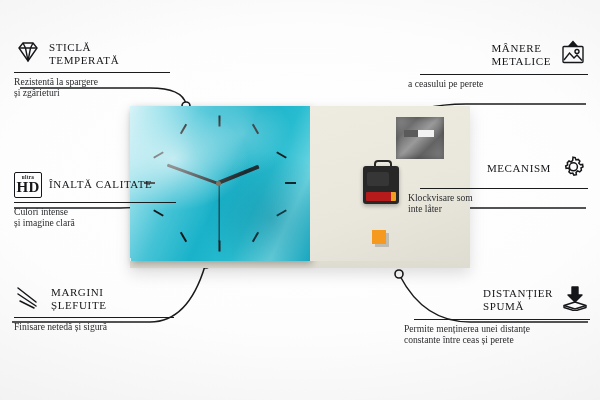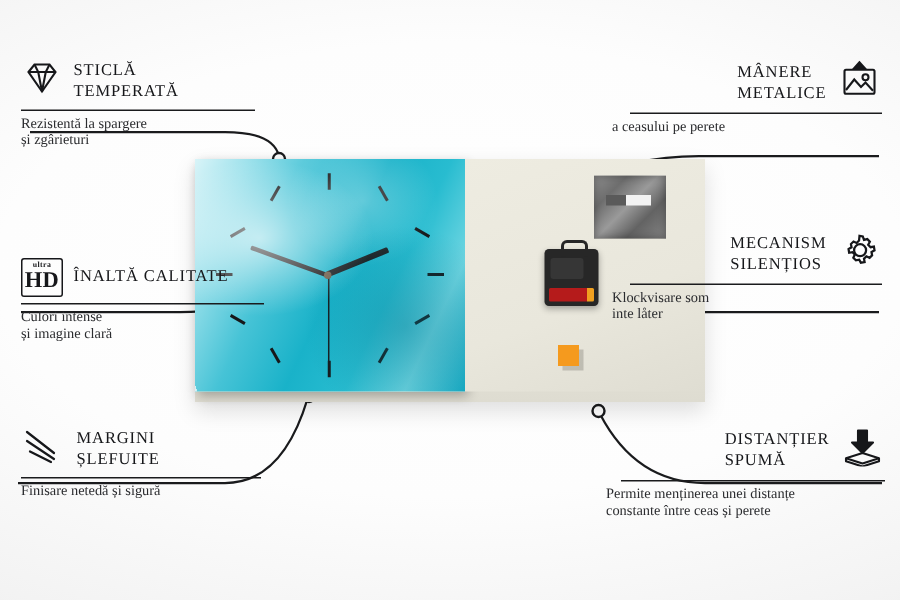--- a/index.html
+++ b/index.html
@@ -213,21 +213,20 @@
       </span>
     </div>
     <div class="rule" style="margin:4px 0 3px auto;width:168px;"></div>
     <div class="csub">a ceasului pe perete</div>
   </div>
 
   <div class="callout right" style="right:12px;top:154px;width:180px;">
     <div class="row">
       <span>
         <div class="ctitle">MECANISM</div>
-        <div class="ctitle">SILENȚIOS</div>
       </span>
       <span class="ico">
         <svg width="30" height="26" viewBox="0 0 26 26" fill="none" stroke="#16171a" stroke-width="1.5">
           <path d="M13 3.2 L15.2 3.6 L16 5.9 L18.2 5.4 L19.9 7.1 L18.8 9.2 L20.4 10.8 L22.6 10.4 L23 12.9 L21 14 L21.4 16.2 L19.7 17.9 L17.6 16.9 L16 18.5 L16.4 20.7 L13.9 21.1 L12.8 19.1 L10.6 19.5 L8.9 17.8 L9.9 15.7 L8.3 14.1 L6.1 14.5 L5.7 12 L7.7 10.9 L7.3 8.7 L9 7 L11.1 8 L12.7 6.4 Z"></path>
           <circle cx="13.4" cy="12.8" r="4"></circle>
         </svg>
       </span>
     </div>
     <div class="rule" style="margin:4px 0 3px auto;width:168px;"></div>
     <div class="csub">Klockvisare som</div>

